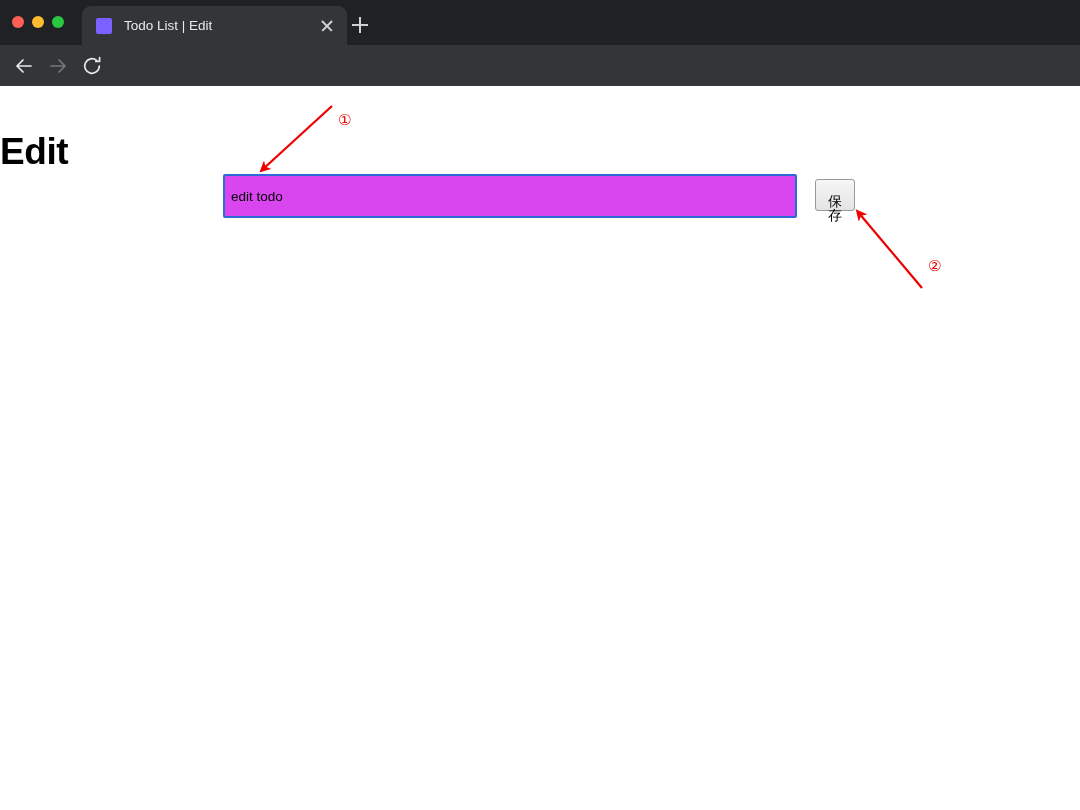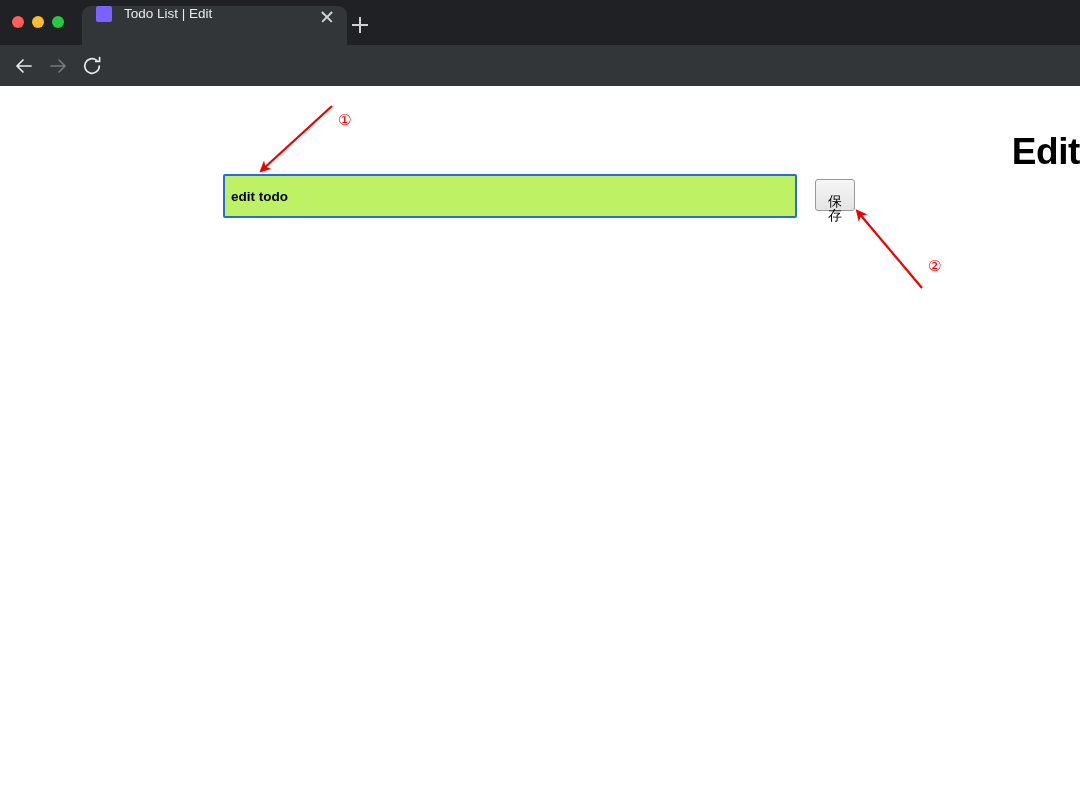--- a/index.html
+++ b/index.html
@@ -45,20 +45,21 @@
   }
   .light { width: 12px; height: 12px; border-radius: 50%; }
 
   .tab {
     position: absolute;
     left: 82px; top: 6px;
     width: 265px; height: 39px;
     background: #323639;
     border-radius: 9px 9px 0 0;
     display: flex;
+    align-items: center;
     padding: 0 10px;
   }
   .favicon {
     width: 16px; height: 16px;
     background: #7b61ff;
     border-radius: 2px;
     flex: 0 0 auto;
     margin-left: 4px;
   }
   .tab-title {
@@ -197,46 +198,45 @@
     width: 1080px;
     height: 724px;
     background: #ffffff;
     overflow: hidden;
   }
 
   .page-title {
     position: absolute;
     left: 0; top: 20px;
     width: 1080px;
-    text-align: right;
+    text-align: left;
     font-size: 37px;
     font-weight: bold;
     color: #000000;
     letter-spacing: -0.4px;
   }
 
   .form-row {
     position: absolute;
     left: 223px; top: 88px;
   }
 
   .todo-input {
     position: absolute;
     left: 0; top: 0;
     width: 574px;
     height: 44px;
     border: 2px solid #2b6cd4;
     border-radius: 2px;
-    background: #bef264;
+    background: #d946ef;
     font-family: "Liberation Sans", sans-serif;
     font-size: 13.5px;
     color: #000000;
     padding: 0 6px;
     outline: none;
-    font-weight: bold;
   }
 
   .save-btn {
     position: absolute;
     left: 592px; top: 5px;
     min-width: 40px;
     height: 32px;
     padding: 14px 8px;
     font-family: "Liberation Sans", sans-serif;
     font-size: 14px;

